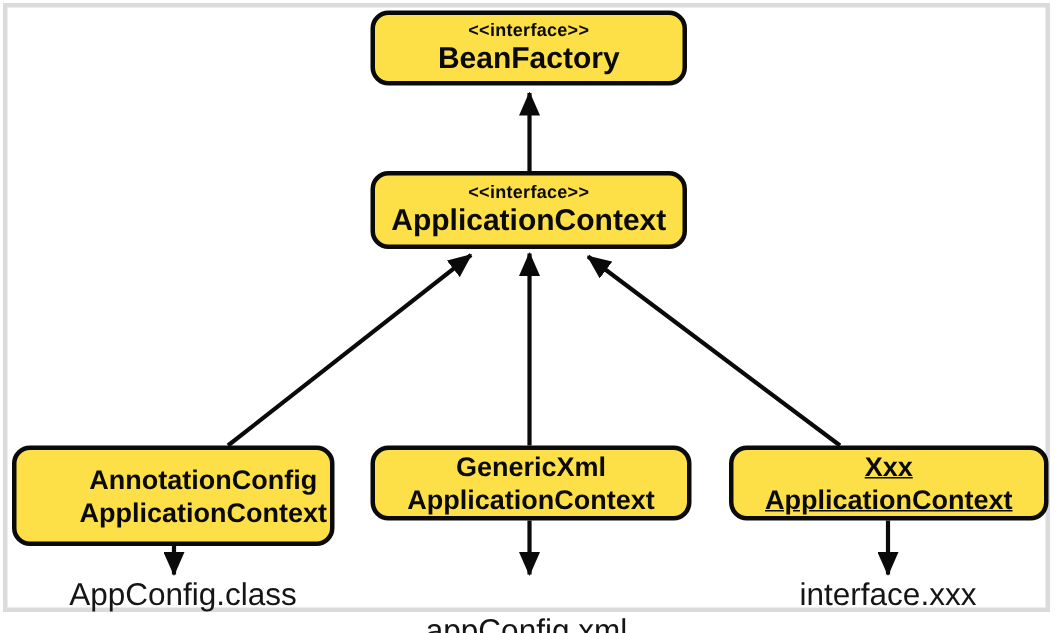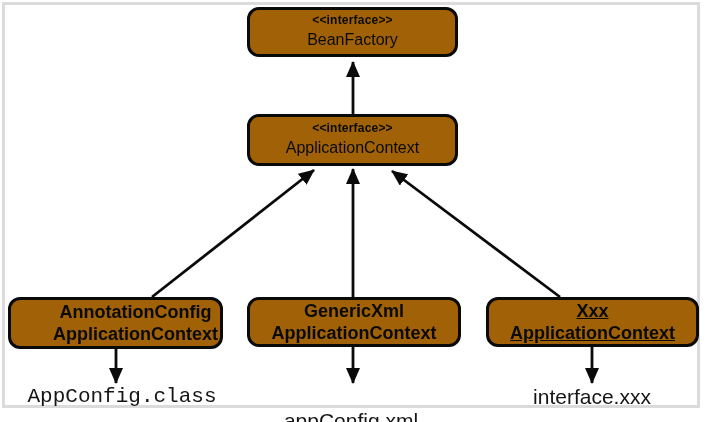--- a/index.html
+++ b/index.html
@@ -19,45 +19,45 @@
     border: 3px solid #dbdbdb;
     background: #ffffff;
     box-sizing: border-box;
   }
   svg.edges { position: absolute; left: 0; top: 0; }
   .node {
     position: absolute;
     box-sizing: border-box;
     border: 3px solid #0a0a0a;
     border-radius: 12px;
-    background: #a16207;
+    background: #fde047;
     display: flex;
     flex-direction: column;
     align-items: center;
     justify-content: center;
     text-align: center;
   }
   .stereotype { font-size: 12px; font-weight: bold; line-height: 14px; letter-spacing: 0.2px; }
-  .iface-name { font-size: 16px; font-weight: normal; line-height: 25px; }
+  .iface-name { font-size: 20px; font-weight: bold; line-height: 25px; }
   .impl-line  { font-size: 18px; font-weight: bold; line-height: 22px; }
   .node-beanfactory        { left: 247px; top: 7px;   width: 211px; height: 50px; }
   .node-applicationcontext { left: 247px; top: 114px; width: 211px; height: 52px; }
-  .node-annotationconfig   { left: 8px;   top: 297px; width: 215px; height: 52px; padding-left: 40px; }
+  .node-annotationconfig   { left: 8px;   top: 297px; width: 215px; height: 67px; padding-left: 40px; }
   .node-genericxml         { left: 247px; top: 297px; width: 214px; height: 50px; justify-content: center; }
   .node-xxx                { left: 486px; top: 297px; width: 213px; height: 50px; text-decoration: underline; }
   .artifact {
     position: absolute;
     top: 385px;
     width: 200px;
     font-size: 21px;
     line-height: 23px;
     text-align: center;
     color: #151515;
   }
-  .artifact-class { left: 22px; font-family: Liberation Mono, monospace; }
+  .artifact-class { left: 22px; }
   .artifact-xml   { left: 251px; margin-top: 24px; }
   .artifact-xxx   { left: 492px; }
 </style>
 </head>
 <body>
 
 <div id="page">
   <div id="frame"></div>
 
   <svg class="edges" width="706" height="422" viewBox="0 0 706 422" stroke="#0a0a0a" stroke-width="2.8" fill="none">

